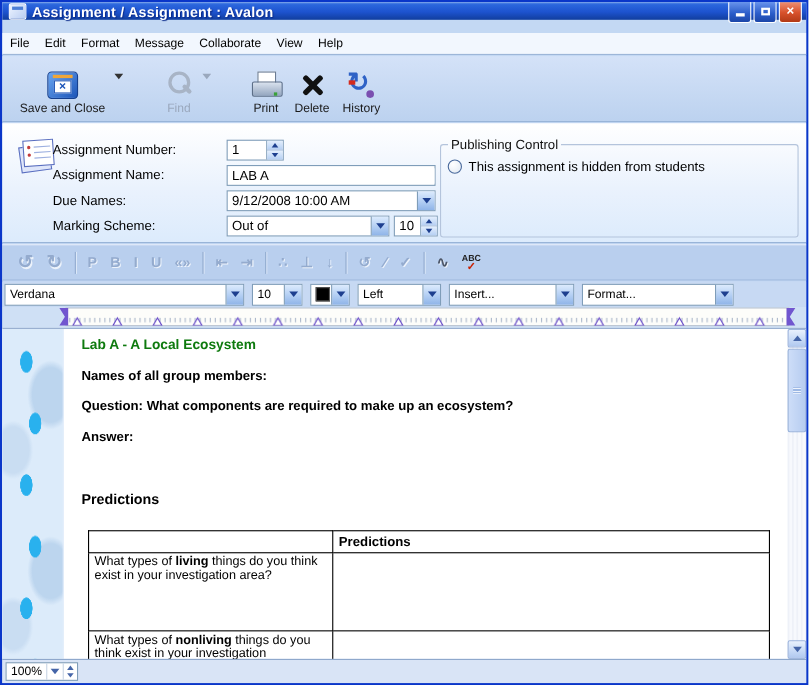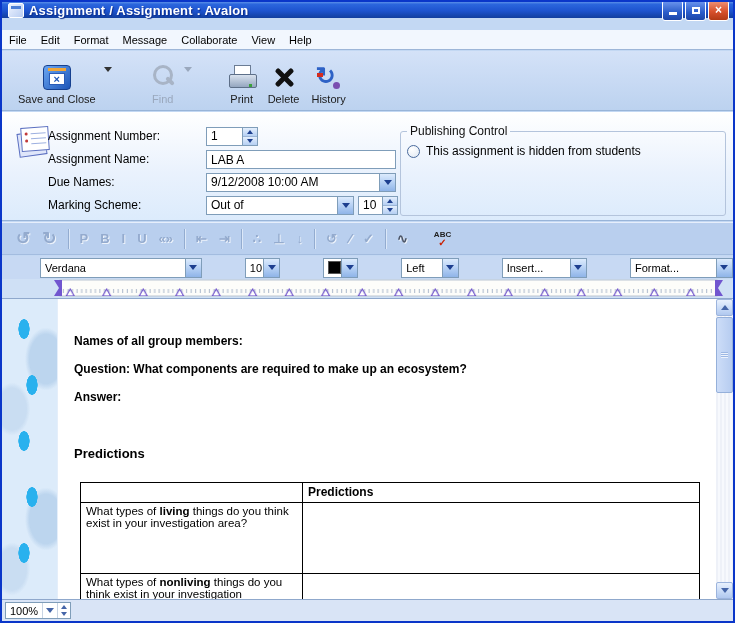--- a/index.html
+++ b/index.html
@@ -109,30 +109,30 @@
   .fmtbar {
     position:absolute; left:0; top:220px; right:0; height:33px;
     background:#b9cfee; border-top:1px solid #e6eefb; border-bottom:1px solid #a3bcdf;
     display:flex; align-items:center; padding-left:8px;
   }
   .fmt-ic { color:#94abce; text-shadow:1px 1px 0 rgba(255,255,255,.75); font-size:13px; font-weight:bold;
     padding:2px 6px; white-space:nowrap; }
   .fmt-ic.big { font-size:17px; }
   .fmt-ic.dark { color:#4c5668; }
   .fmt-sep { width:1px; height:20px; background:#93acd0; margin:0 5px; box-shadow:1px 0 0 #dce8f8; }
-  .spell { display:flex; flex-direction:column; align-items:center; padding:1px 6px; line-height:8px;margin-left:14px; }
+  .spell { display:flex; flex-direction:column; align-items:center; padding:1px 6px; line-height:8px; }
   .spell .abc { font-size:8px; font-weight:bold; color:#222; text-shadow:none; }
   .spell .chk { font-size:10px; color:#c91f00; font-weight:bold; }
   
   .fontbar {
     position:absolute; left:0; top:254px; right:0; height:23px;
     background:#c7d9f3; display:flex; align-items:center; padding-left:2px; gap:7px;
   }
   .xsel { background:#fff; border:1px solid #7f9db9; height:20px; display:flex; align-items:center;
-    font-size:11px; padding-left:4px; color:#000;margin-left:36px; }
+    font-size:11px; padding-left:4px; color:#000; }
   .xsel .drop-btn { height:100%; }
   .swatch { width:13px; height:13px; background:#000; border:1px solid #555; }
   
   .rulerbar { position:absolute; left:0; top:277px; right:0; height:19px; background:#cfe0f5; }
   .rulerbar svg { position:absolute; left:50px; top:0; }
   
   .docarea {
     position:absolute; left:0; top:296px; right:0; bottom:22px;
     background:#fff; overflow:hidden; border-top:1px solid #8fa8cc;
   }
@@ -395,20 +395,21 @@
       <rect x="8" y="1" width="657" height="16" fill="#fdfdfa" stroke="#bcc5d1"></rect>
       <rect x="10" y="1" width="653" height="16" fill="url(#rt)"></rect>
       <path d="M2,1 h8 v16 h-8 l5,-8 z" fill="#7156cf"></path>
       <path d="M671,1 h-8 v16 h8 l-5,-8 z" fill="#7156cf"></path>
     </svg>
   </div>
 
   <div class="docarea">
     <div class="doc-margin"></div>
 
+    <div class="doc-heading">Lab A - A Local Ecosystem</div>
     <div class="doc-line" style="top:35px">Names of all group members:</div>
     <div class="doc-line" style="top:63px">Question: What components are required to make up an ecosystem?</div>
     <div class="doc-line" style="top:91px">Answer:</div>
     <div class="doc-section" style="top:147px">Predictions</div>
 
     <table class="pred">
       <colgroup>
           <col class="c1">
           <col>
         </colgroup>

